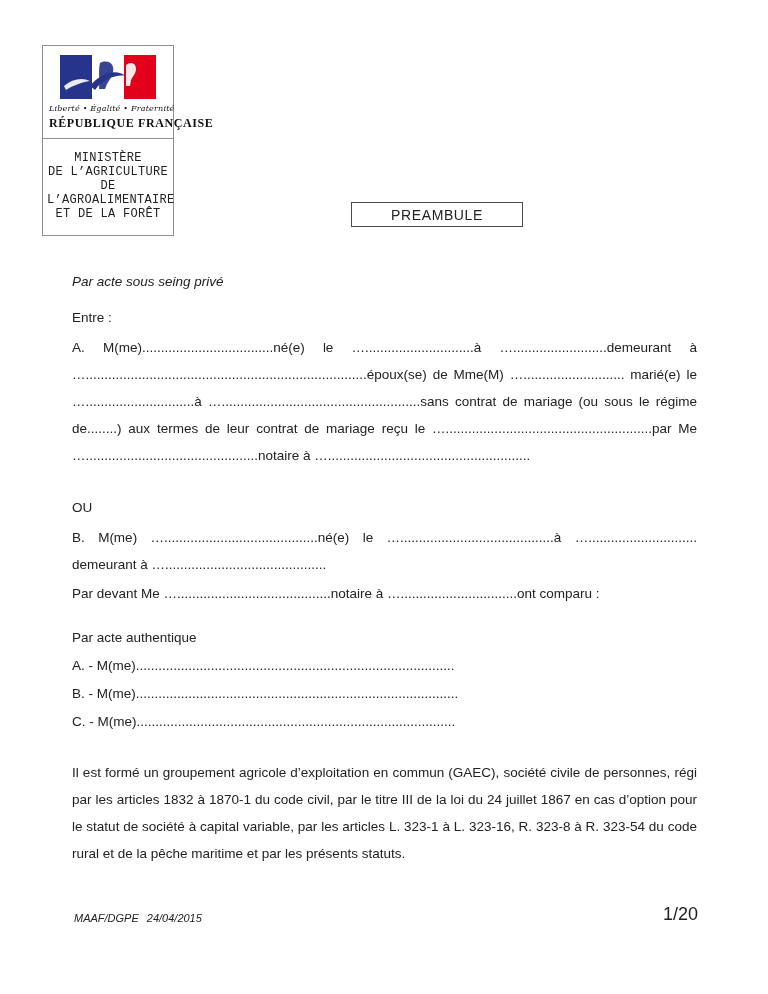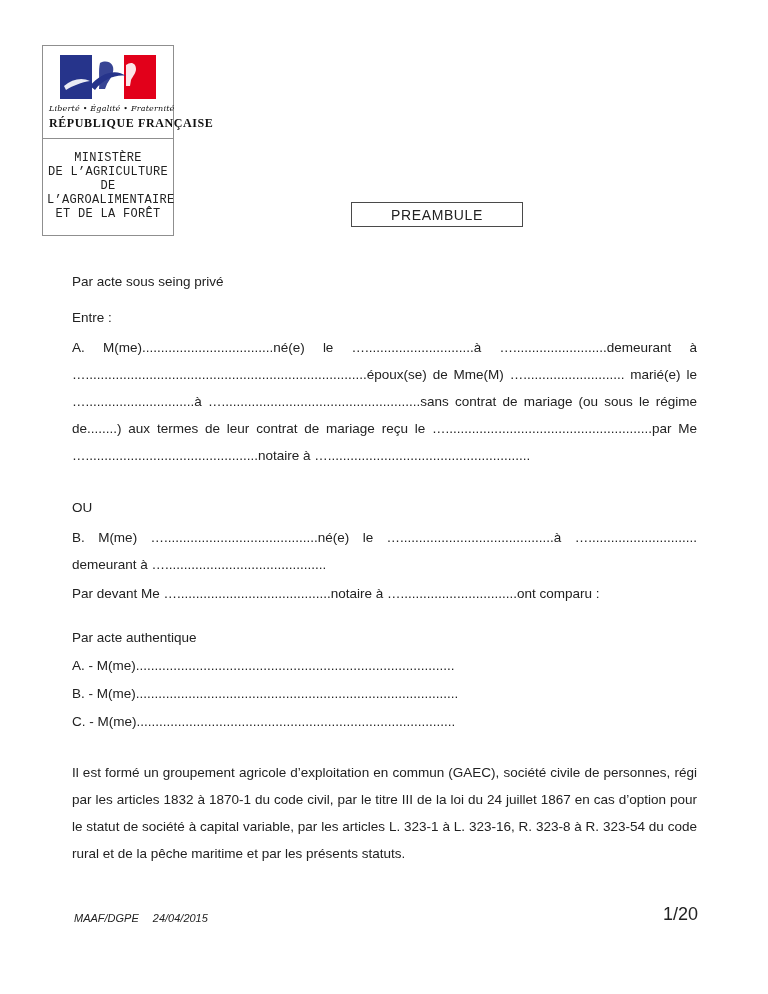--- a/index.html
+++ b/index.html
@@ -51,34 +51,34 @@
     font-size:14px; letter-spacing:0.6px; color:#222;margin-left:48px;
   }
 
   
   .body-text {
     position:absolute; left:72px; top:268px; width:625px;
     font-size:13.5px; line-height:27px; color:#222;
   }
   .p { margin:0; }
   .just { text-align:justify; overflow-wrap:anywhere; }
-  .p1 { margin-bottom:9px; }
+  .p1 { margin-bottom:9px;font-style:italic; }
   .p2 { margin-bottom:3px;margin-top:8px; }
   .p4 { margin-top:3px; }
   .p5 { margin-top:25px; }
   .p6 { margin-top:17px; }
   .p7 { margin-top:2px; }
   .p8, .p9, .p10 { margin-top:1px; }
   .p11 { margin-top:24px; }
 
   
   .footer-left {
     position:absolute; left:74px; top:912px;
     font-style:italic; font-size:11px; color:#222;
-    display:flex; gap:14px;
+    display:flex; gap:8px;
   }
   .footer-page {
     position:absolute; right:70px; top:904px;
     font-size:18px; color:#222;
   }
 </style>
 </head>
 <body>
 
 <div class="page">

